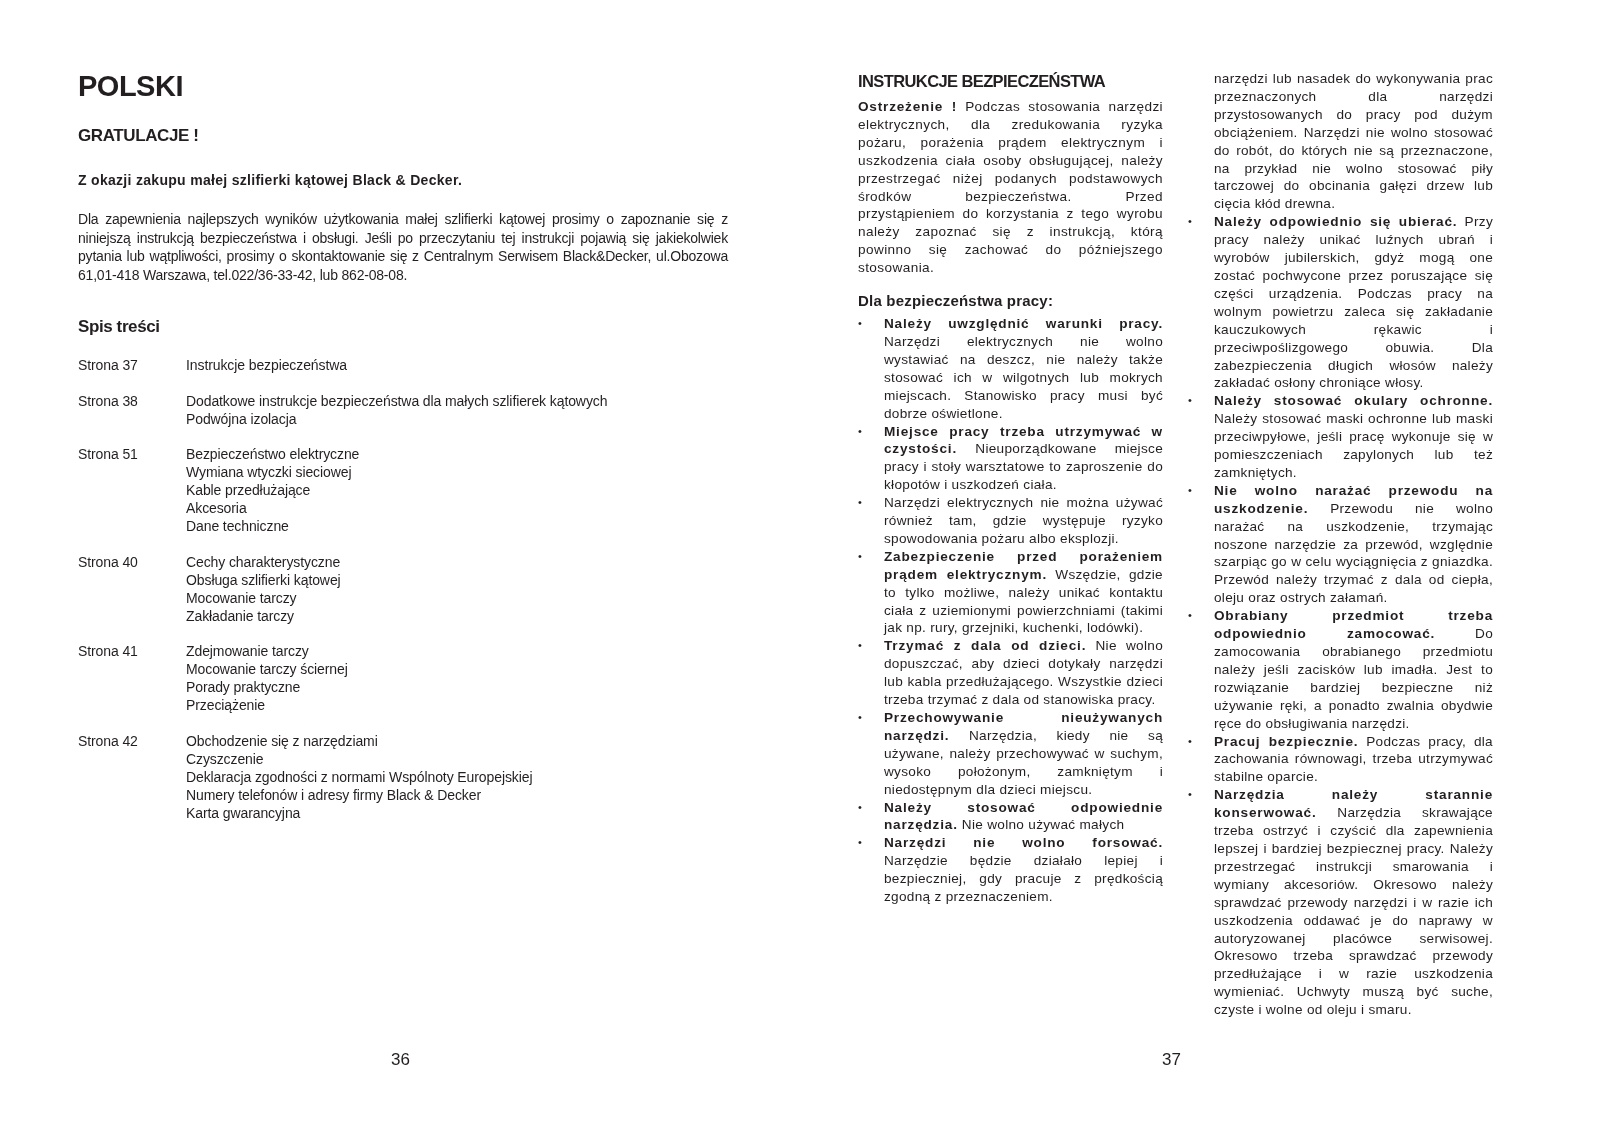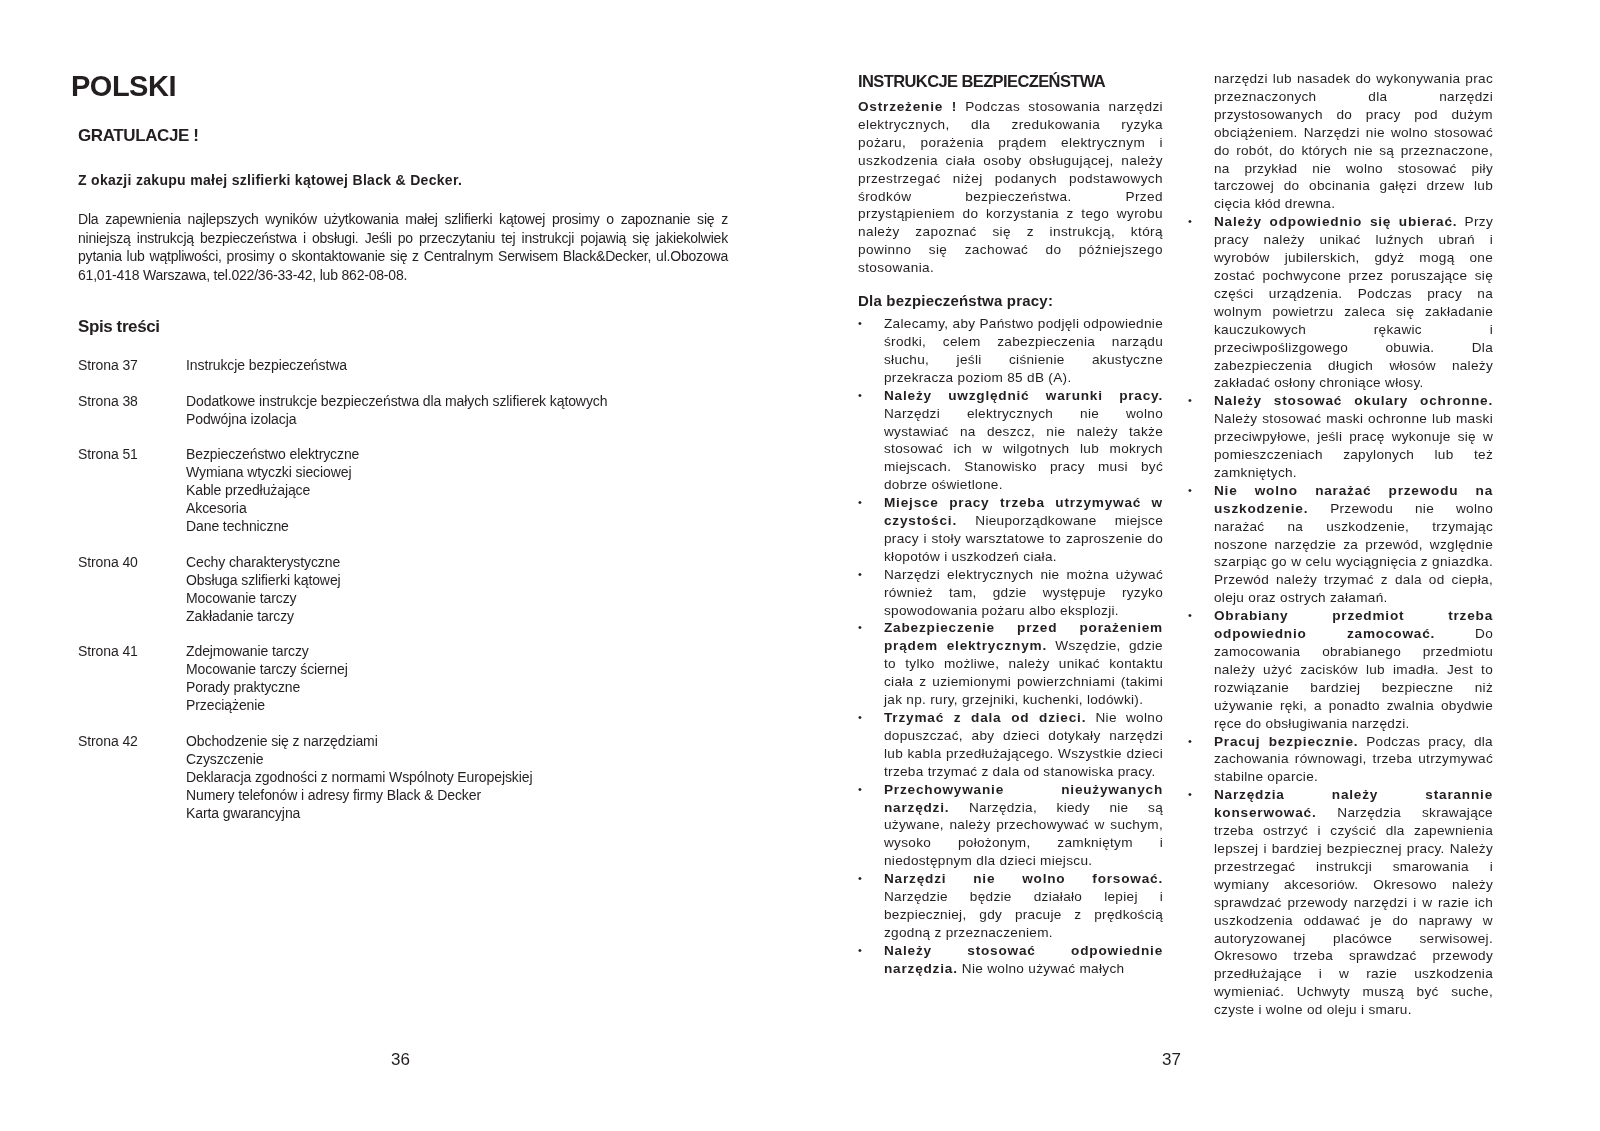--- a/index.html
+++ b/index.html
@@ -4,21 +4,21 @@
 <style>
   html, body { margin: 0; padding: 0; background: #ffffff; }
   body {
     width: 1600px; height: 1131px; position: relative; overflow: hidden;
     font-family: "Liberation Sans", sans-serif; color: #231f20;
   }
   .page { position: absolute; top: 0; height: 1131px; }
   .page-left { left: 0; width: 800px; }
   .page-right { left: 800px; width: 800px; }
 
-  .h1 { position: absolute; left: 71px; top: 70px; font-size: 29px; font-weight: bold; letter-spacing: -0.5px; margin: 0; }
+  .h1 { position: absolute; left: 78px; top: 70px; font-size: 29px; font-weight: bold; letter-spacing: -0.5px; margin: 0; }
   .h2 { position: absolute; left: 78px; top: 126px; font-size: 17px; font-weight: bold; letter-spacing: -0.4px; margin: 0; }
   .lead { position: absolute; left: 78px; top: 172px; font-size: 14px; font-weight: bold; letter-spacing: 0.3px; margin: 0; }
   .intro { position: absolute; left: 78px; top: 210px; width: 650px; font-size: 14px; line-height: 18.5px; text-align: justify; margin: 0; letter-spacing: -0.2px; }
   .toc-title { position: absolute; left: 78px; top: 317px; font-size: 17px; font-weight: bold; letter-spacing: -0.4px; margin: 0; }
   .toc { position: absolute; left: 78px; top: 356px; width: 700px; font-size: 14px; letter-spacing: -0.1px; }
   .toc-group { display: flex; margin-bottom: 17.5px; }
   .toc-page { width: 108px; flex: none; line-height: 18px; }
   .toc-items { line-height: 18px; }
   .toc-item { display: block; }
 
@@ -106,37 +106,36 @@
   <div class="pagenum pagenum-left">36</div>
 </div>
 
 <div class="page page-right"></div>
 
 <div class="col col-mid">
   <h2 class="sec-title">INSTRUKCJE BEZPIECZEŃSTWA</h2>
   <p class="para"><span class="b">Ostrzeżenie !</span><span> Podczas stosowania narzędzi elektrycznych, dla zredukowania ryzyka pożaru, porażenia prądem elektrycznym i uszkodzenia ciała osoby obsługującej, należy przestrzegać niżej podanych podstawowych środków bezpieczeństwa. Przed przystąpieniem do korzystania z tego wyrobu należy zapoznać się z instrukcją, którą powinno się zachować do późniejszego stosowania.</span></p>
   <h3 class="sub-title">Dla bezpieczeństwa pracy:</h3>
   <ul class="bullets">
-    <li class="bullet"><span class="b"></span><span>Zalecamy, aby Państwo podjęli odpowiednie środki, celem zabezpieczenia narządu słuchu, jeśli ciśnienie akustyczne przekracza poziom 85 dB (A).</span></li>
     <li class="bullet"><span class="b">Należy uwzględnić warunki pracy.</span><span> Narzędzi elektrycznych nie wolno wystawiać na deszcz, nie należy także stosować ich w wilgotnych lub mokrych miejscach. Stanowisko pracy musi być dobrze oświetlone.</span></li>
     <li class="bullet"><span class="b">Miejsce pracy trzeba utrzymywać w czystości.</span><span> Nieuporządkowane miejsce pracy i stoły warsztatowe to zaproszenie do kłopotów i uszkodzeń ciała.</span></li>
     <li class="bullet"><span class="b"></span><span>Narzędzi elektrycznych nie można używać również tam, gdzie występuje ryzyko spowodowania pożaru albo eksplozji.</span></li>
     <li class="bullet"><span class="b">Zabezpieczenie przed porażeniem prądem elektrycznym.</span><span> Wszędzie, gdzie to tylko możliwe, należy unikać kontaktu ciała z uziemionymi powierzchniami (takimi jak np. rury, grzejniki, kuchenki, lodówki).</span></li>
     <li class="bullet"><span class="b">Trzymać z dala od dzieci.</span><span> Nie wolno dopuszczać, aby dzieci dotykały narzędzi lub kabla przedłużającego. Wszystkie dzieci trzeba trzymać z dala od stanowiska pracy.</span></li>
     <li class="bullet"><span class="b">Przechowywanie nieużywanych narzędzi.</span><span> Narzędzia, kiedy nie są używane, należy przechowywać w suchym, wysoko położonym, zamkniętym i niedostępnym dla dzieci miejscu.</span></li>
+    <li class="bullet"><span class="b">Należy stosować odpowiednie narzędzia.</span><span> Nie wolno używać małych</span></li>
     <li class="bullet"><span class="b">Narzędzi nie wolno forsować.</span><span> Narzędzie będzie działało lepiej i bezpieczniej, gdy pracuje z prędkością zgodną z przeznaczeniem.</span></li>
-    <li class="bullet"><span class="b">Należy stosować odpowiednie narzędzia.</span><span> Nie wolno używać małych</span></li>
   </ul>
 </div>
 
 <div class="col col-right">
   <ul class="bullets">
     <li class="bullet cont">narzędzi lub nasadek do wykonywania prac przeznaczonych dla narzędzi przystosowanych do pracy pod dużym obciążeniem. Narzędzi nie wolno stosować do robót, do których nie są przeznaczone, na przykład nie wolno stosować piły tarczowej do obcinania gałęzi drzew lub cięcia kłód drewna.</li>
     <li class="bullet"><span class="b">Należy odpowiednio się ubierać.</span><span> Przy pracy należy unikać luźnych ubrań i wyrobów jubilerskich, gdyż mogą one zostać pochwycone przez poruszające się części urządzenia. Podczas pracy na wolnym powietrzu zaleca się zakładanie kauczukowych rękawic i przeciwpoślizgowego obuwia. Dla zabezpieczenia długich włosów należy zakładać osłony chroniące włosy.</span></li>
     <li class="bullet"><span class="b">Należy stosować okulary ochronne.</span><span> Należy stosować maski ochronne lub maski przeciwpyłowe, jeśli pracę wykonuje się w pomieszczeniach zapylonych lub też zamkniętych.</span></li>
     <li class="bullet"><span class="b">Nie wolno narażać przewodu na uszkodzenie.</span><span> Przewodu nie wolno narażać na uszkodzenie, trzymając noszone narzędzie za przewód, względnie szarpiąc go w celu wyciągnięcia z gniazdka. Przewód należy trzymać z dala od ciepła, oleju oraz ostrych załamań.</span></li>
-    <li class="bullet"><span class="b">Obrabiany przedmiot trzeba odpowiednio zamocować.</span><span> Do zamocowania obrabianego przedmiotu należy użyć zacisków lub imadła. Jest to rozwiązanie bardziej bezpieczne niż używanie ręki, a ponadto zwalnia obydwie ręce do obsługiwania narzędzi.</span></li>
+    <li class="bullet"><span class="b">Obrabiany przedmiot trzeba odpowiednio zamocować.</span><span> Do zamocowania obrabianego przedmiotu należy jeśli zacisków lub imadła. Jest to rozwiązanie bardziej bezpieczne niż używanie ręki, a ponadto zwalnia obydwie ręce do obsługiwania narzędzi.</span></li>
     <li class="bullet"><span class="b">Pracuj bezpiecznie.</span><span> Podczas pracy, dla zachowania równowagi, trzeba utrzymywać stabilne oparcie.</span></li>
     <li class="bullet"><span class="b">Narzędzia należy starannie konserwować.</span><span> Narzędzia skrawające trzeba ostrzyć i czyścić dla zapewnienia lepszej i bardziej bezpiecznej pracy. Należy przestrzegać instrukcji smarowania i wymiany akcesoriów. Okresowo należy sprawdzać przewody narzędzi i w razie ich uszkodzenia oddawać je do naprawy w autoryzowanej placówce serwisowej. Okresowo trzeba sprawdzać przewody przedłużające i w razie uszkodzenia wymieniać. Uchwyty muszą być suche, czyste i wolne od oleju i smaru.</span></li>
   </ul>
 </div>
 
 <div class="pagenum pagenum-right">37</div>
 
 </body></html>

